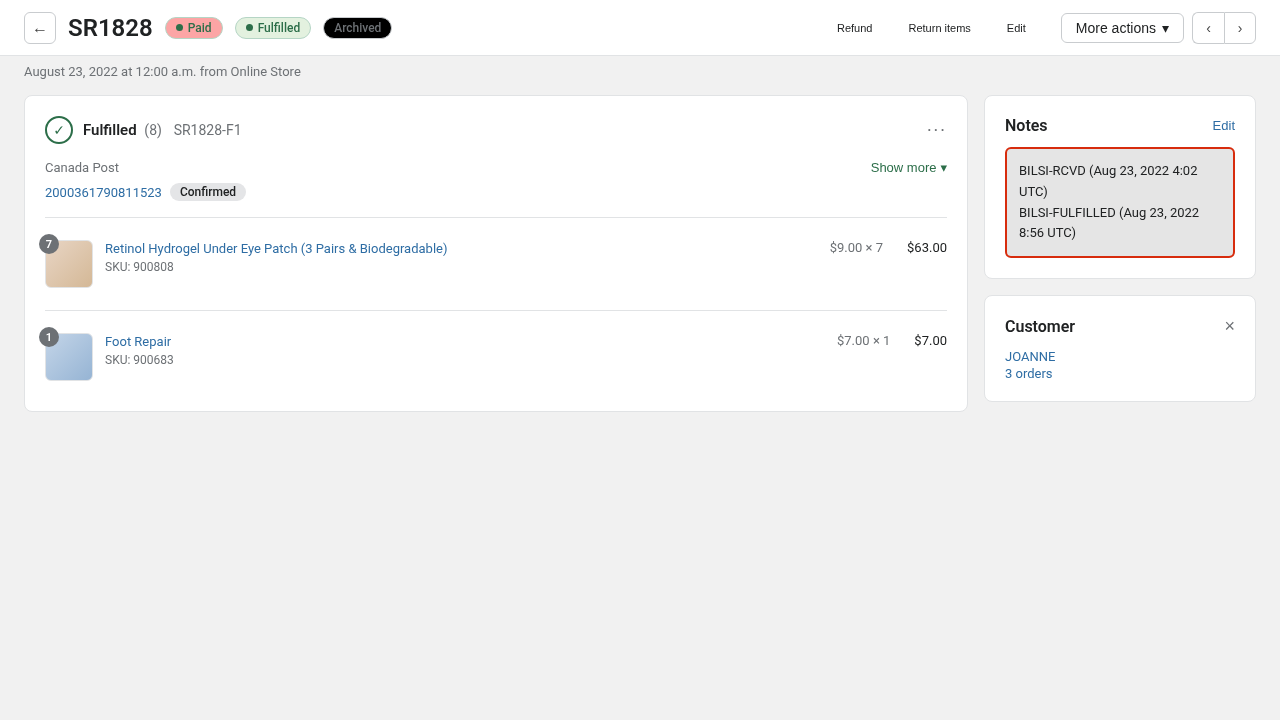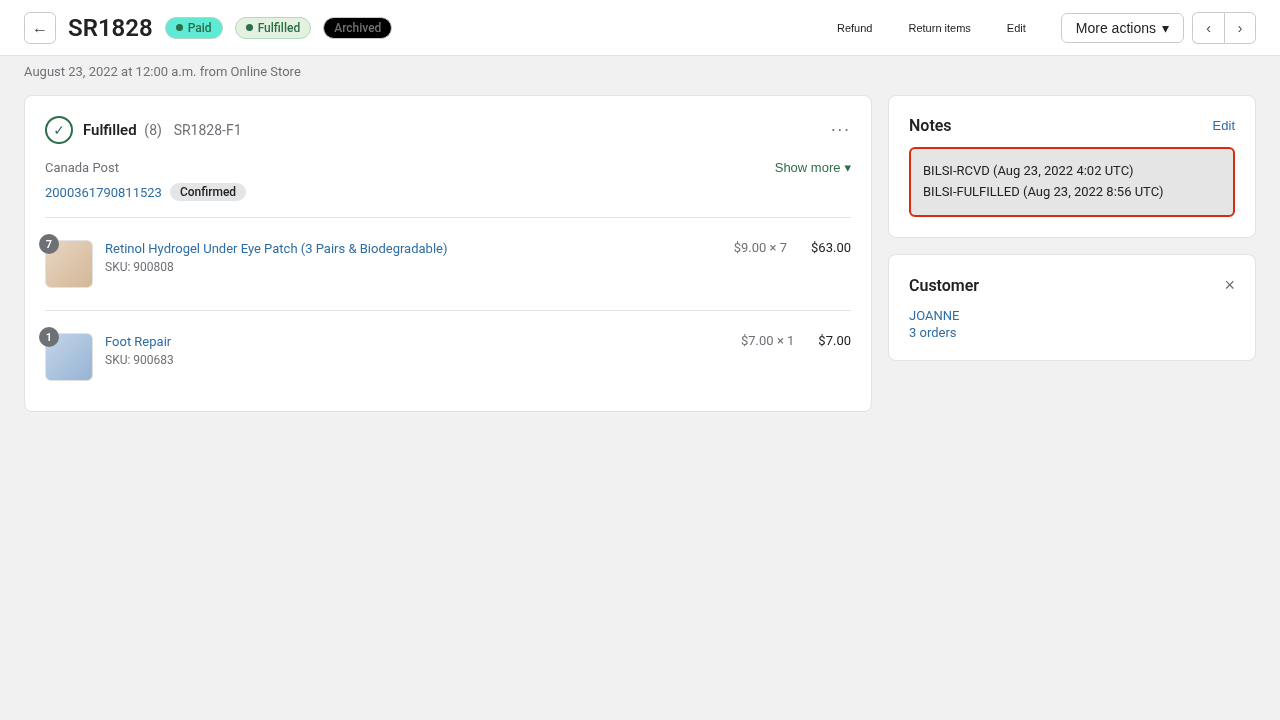--- a/index.html
+++ b/index.html
@@ -36,21 +36,21 @@
     .badge {
       display: inline-flex;
       align-items: center;
       gap: 5px;
       padding: 3px 10px;
       border-radius: 20px;
       font-size: 12px;
       font-weight: 500;
     }
     .badge-paid {
-      background: #5eead4;
+      background: #fca5a5;
       color: #2c6e49;
       border: 1px solid #b5d5c5;
     }
     .badge-fulfilled {
       background: #e3f1df;
       color: #2c6e49;
       border: 1px solid #b5d5c5;
     }
     .badge-archived {
       background: #000000;
@@ -122,21 +122,21 @@
       display: flex;
       gap: 16px;
       padding: 0 24px 24px;
       background: #f1f1f1;
     }
     .left-panel {
       flex: 1;
       min-width: 0;
     }
     .right-panel {
-      width: 368px;
+      width: 272px;
       flex-shrink: 0;
       display: flex;
       flex-direction: column;
       gap: 16px;
     }
     .card {
       background: #fff;
       border-radius: 8px;
       border: 1px solid #e1e3e5;
       padding: 20px;

